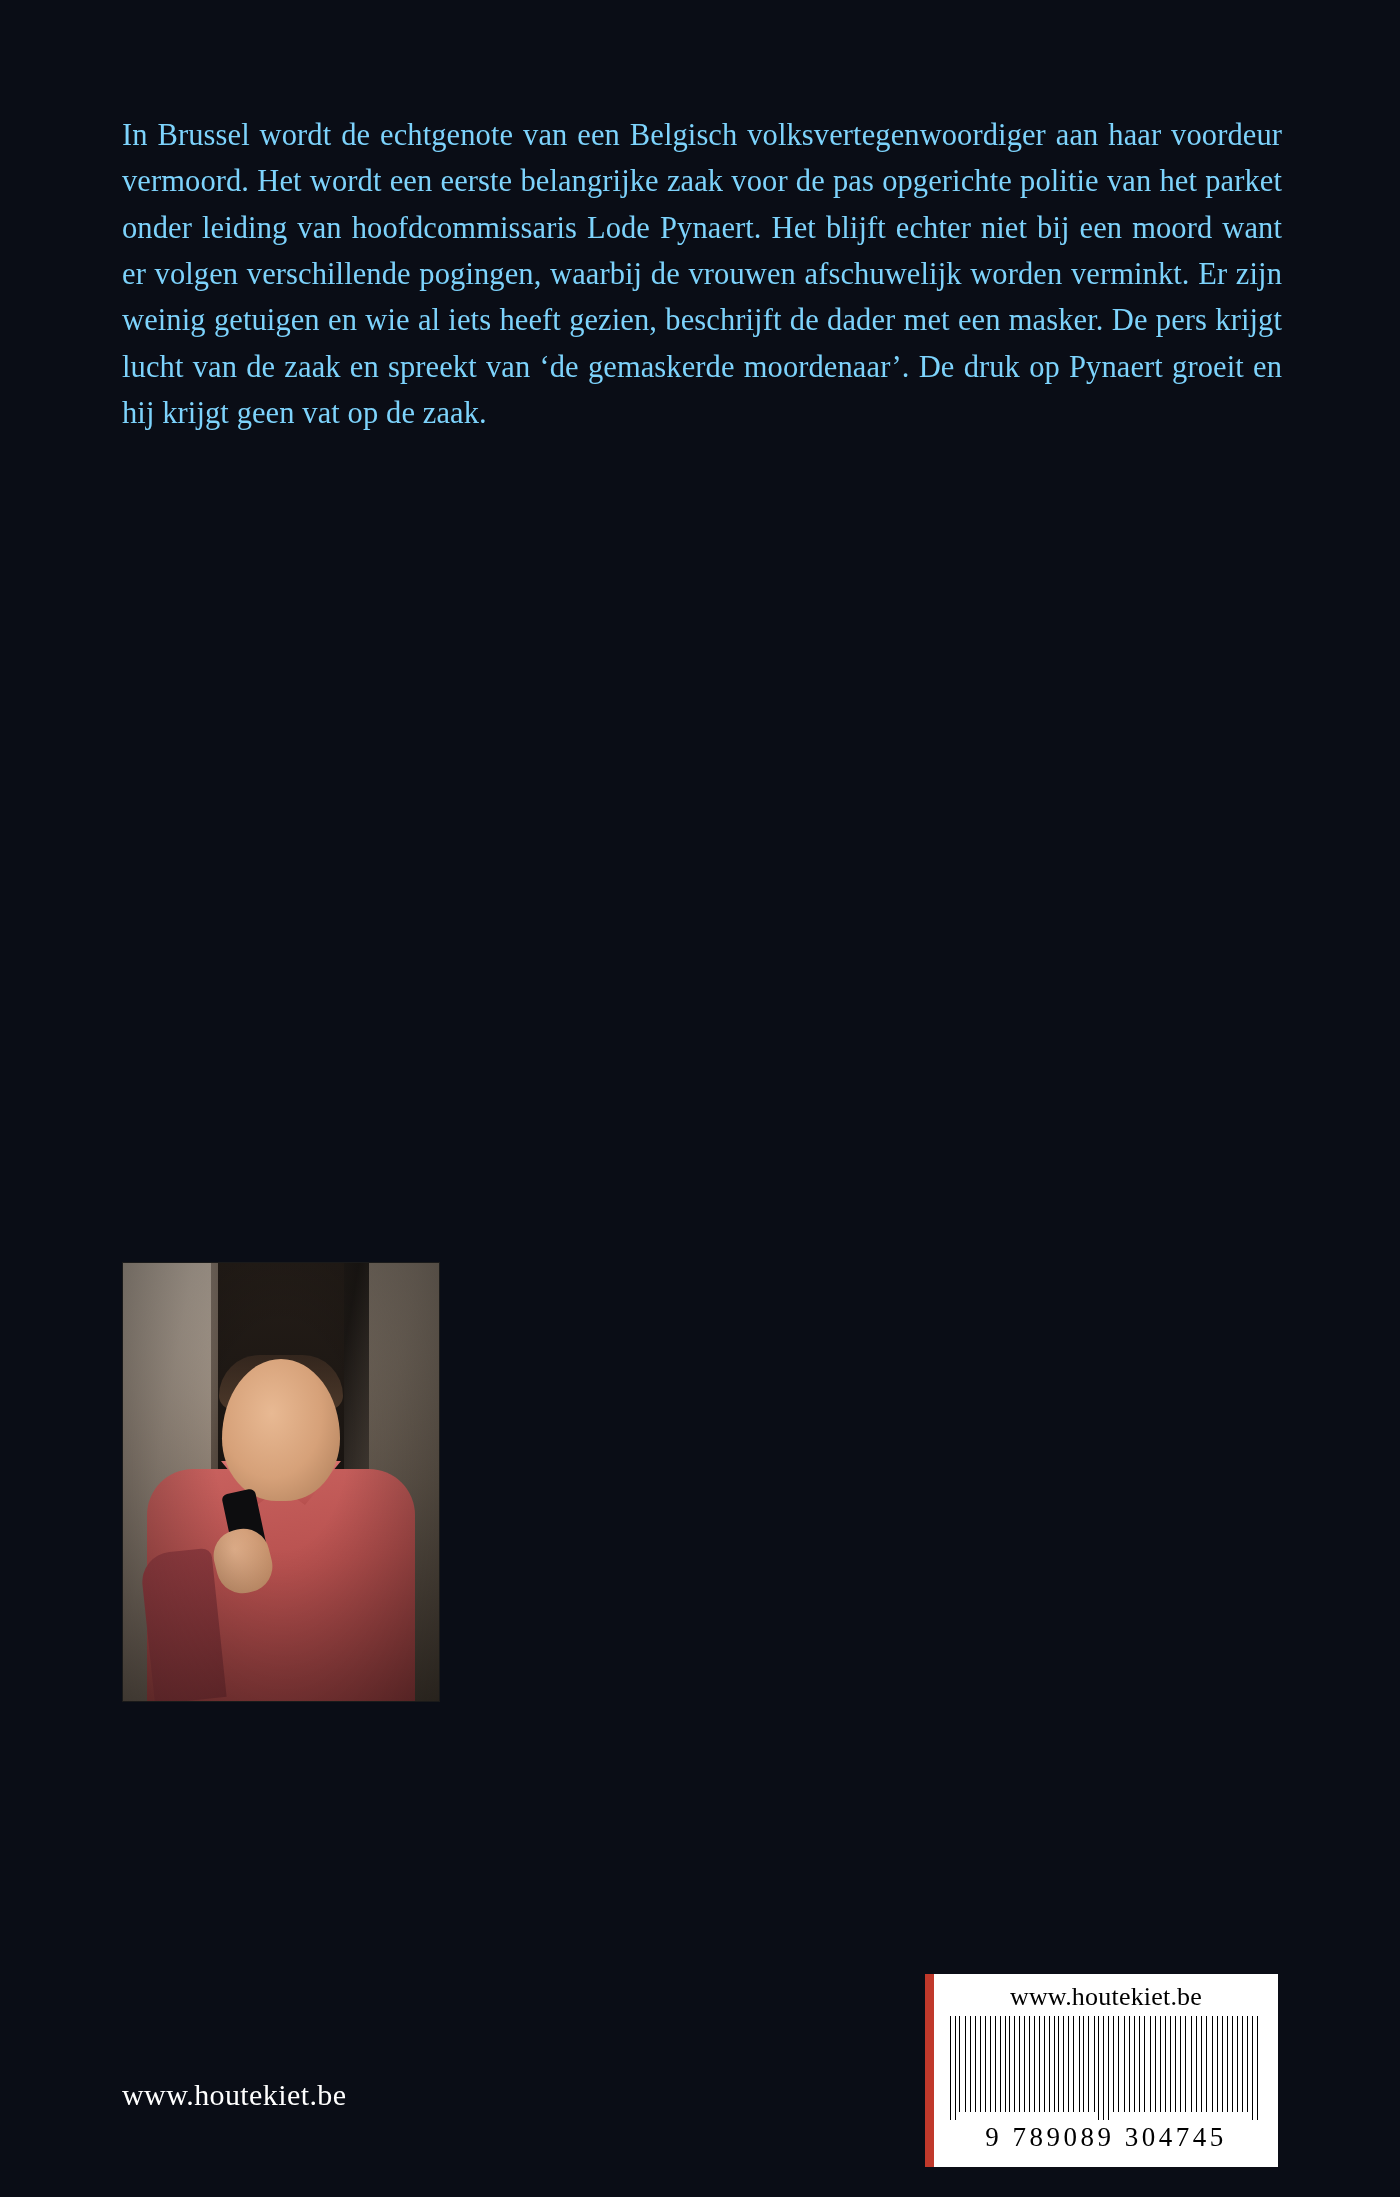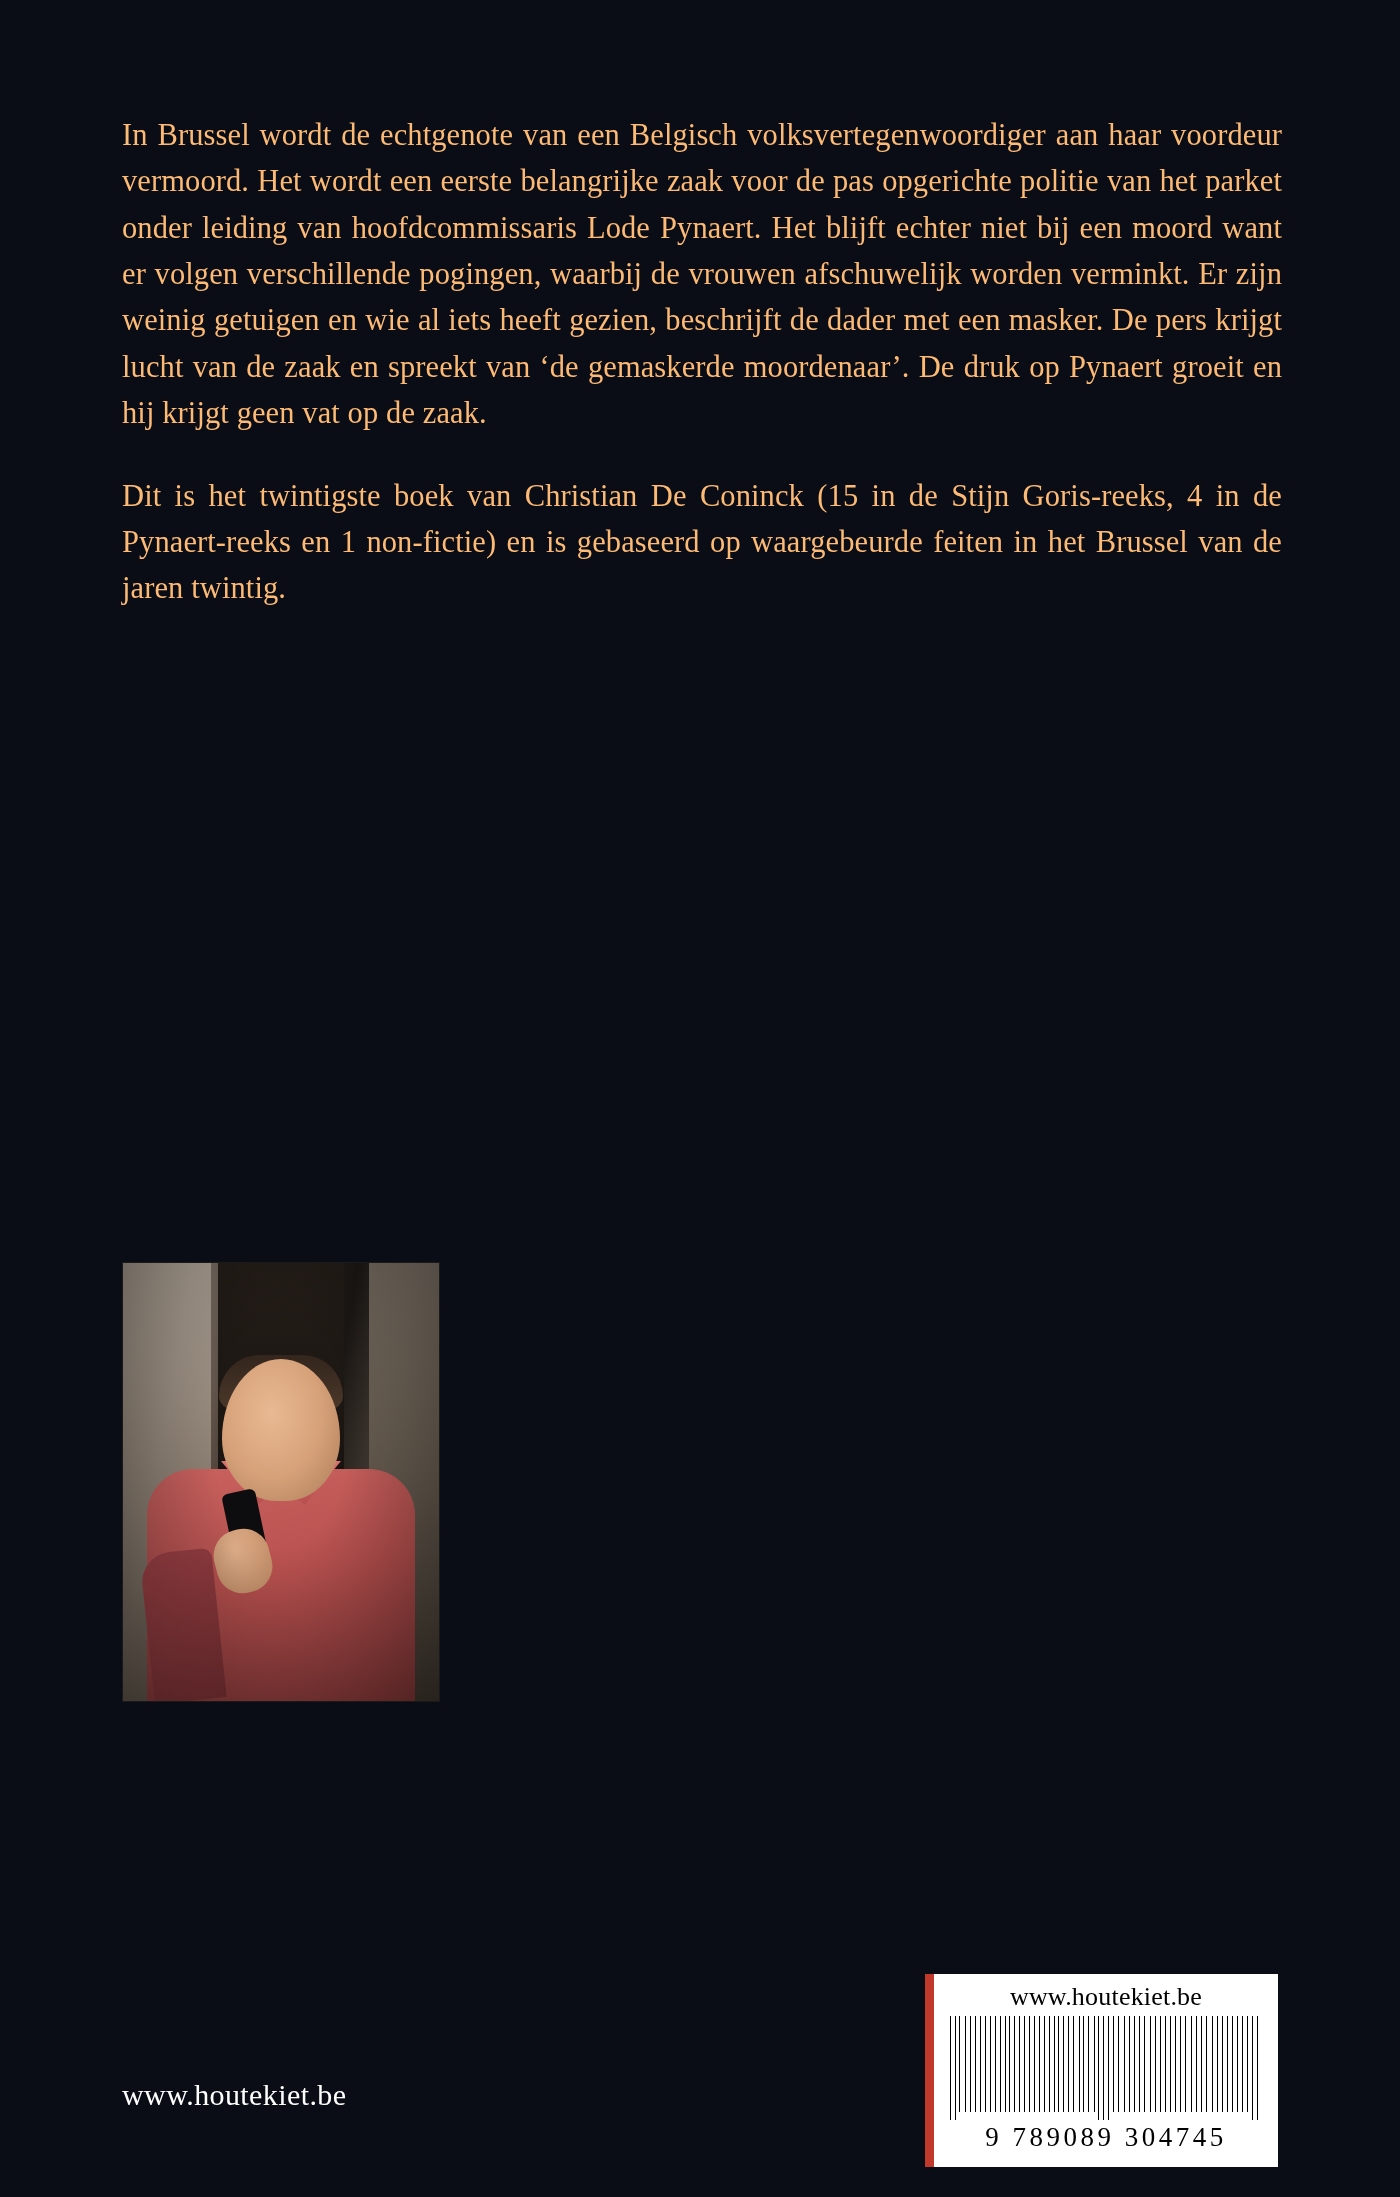--- a/index.html
+++ b/index.html
@@ -28,21 +28,21 @@
     top: 112px;
     width: 1160px;
   }
 
   p.blurb {
     margin: 0 0 36px 0;
     font-size: 30.5px;
     line-height: 1.52;
     text-align: justify;
     text-justify: inter-word;
-    color: #fdba74;
+    color: #7dd3fc;
     letter-spacing: 0.1px;
   }
   p.blurb:last-child { margin-bottom: 0; }
 
   .author-block {
     position: absolute;
     left: 122px;
     top: 1262px;
     width: 1160px;
     display: flex;
@@ -194,21 +194,20 @@
     margin-top: 2px;
   }
 </style>
 </head>
 <body>
 
 <div class="page">
 
   <div class="content">
     <p class="blurb">In Brussel wordt de echtgenote van een Belgisch volksvertegenwoordiger aan haar voordeur vermoord. Het wordt een eerste belangrijke zaak voor de pas opgerichte politie van het parket onder leiding van hoofdcommissaris Lode Pynaert. Het blijft echter niet bij een moord want er volgen verschillende pogingen, waarbij de vrouwen afschuwelijk worden verminkt. Er zijn weinig getuigen en wie al iets heeft gezien, beschrijft de dader met een masker. De pers krijgt lucht van de zaak en spreekt van ‘de gemaskerde moordenaar’. De druk op Pynaert groeit en hij krijgt geen vat op de zaak.</p>
-    <p class="blurb">Dit is het twintigste boek van Christian De Coninck (15 in de Stijn Goris-reeks, 4 in de Pynaert-reeks en 1 non-fictie) en is gebaseerd op waargebeurde feiten in het Brussel van de jaren twintig.</p>
   </div>
 
   <div class="author-block">
     <div class="author-photo">
       <div class="ph-bg"></div>
       <div class="ph-wall-left"></div>
       <div class="ph-wall-right"></div>
       <div class="ph-door"></div>
       <div class="ph-body"></div>
       <div class="ph-collar"></div>

